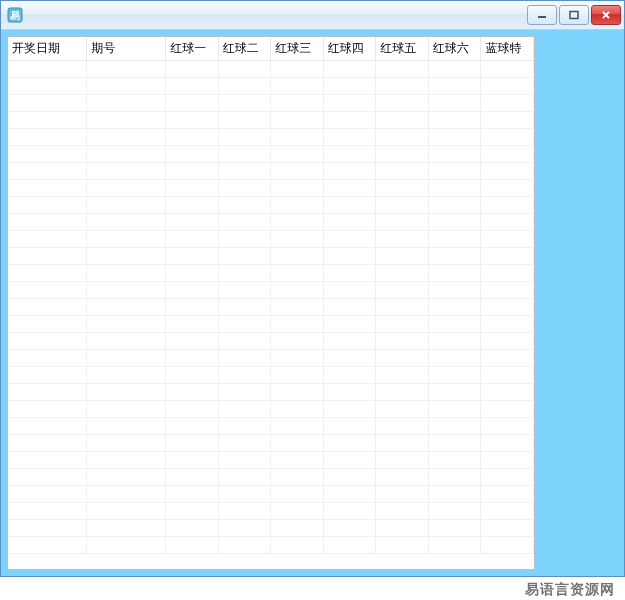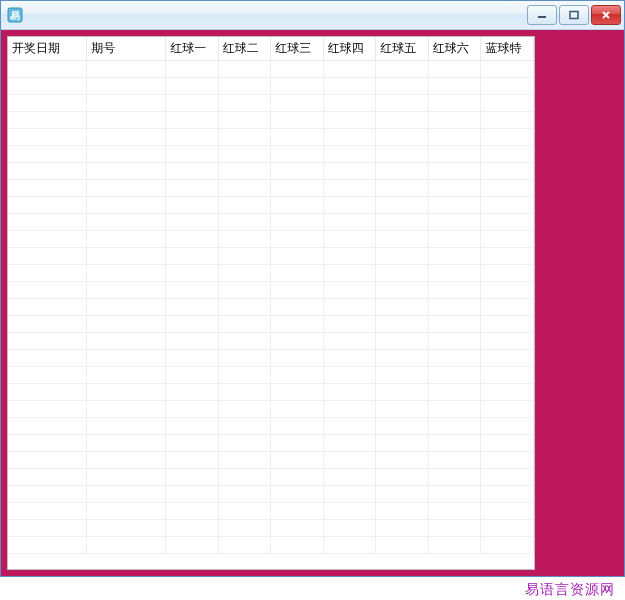--- a/index.html
+++ b/index.html
@@ -63,21 +63,21 @@
   border-color: #8aa9c8;
 }
 .win-btn.close {
   background: linear-gradient(to bottom, #f08080, #d9534f 45%, #c9302c 46%, #e05050);
   border-color: #a03030;
 }
 .win-btn svg { width: 12px; height: 10px; }
 .client {
   flex: 1;
   display: flex;
-  background: #be185d;
+  background: #7dd3fc;
   padding: 6px;
   gap: 8px;
 }
 .table-wrap {
   width: 528px;
   height: 534px;
   border: 1px solid #bfbfbf;
   background: #fff;
   overflow: hidden;
 }
@@ -124,22 +124,22 @@
 .watermark {
   position: absolute;
   right: 10px;
   bottom: 2px;
   text-align: right;
   font-size: 14px;
   line-height: 1.2;
   pointer-events: none;
 }
 .wm-line1 {
-  color: #a21caf;
-  font-weight: normal;
+  color: #737373;
+  font-weight: bold;
   letter-spacing: 1px;
   margin-top: 43px;
 }
 .wm-line2 {
   color: #888;
   font-size: 13px;
   letter-spacing: 1px;
 }
 </style>
 </head>

